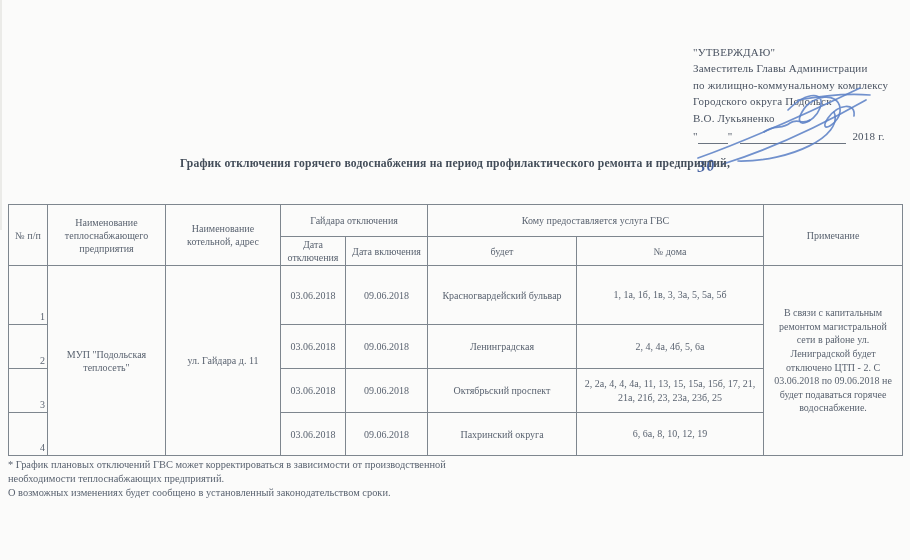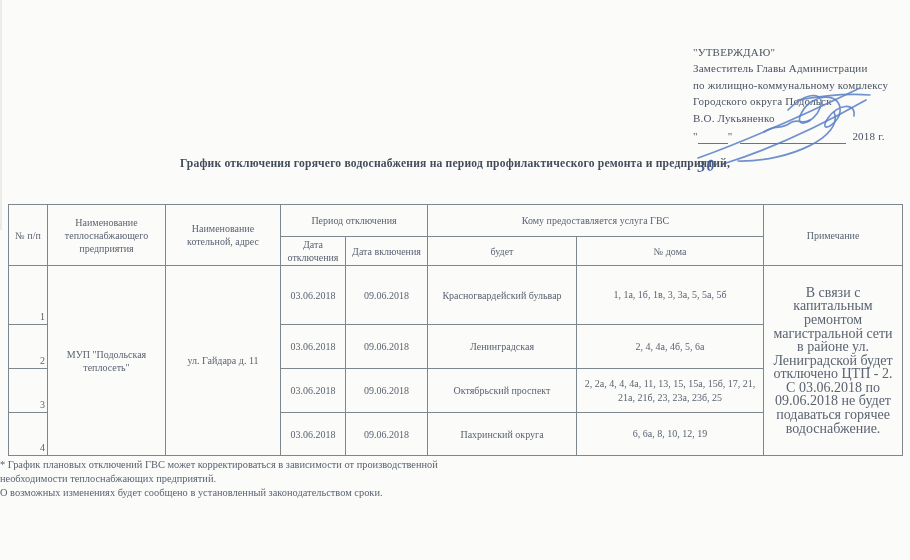--- a/index.html
+++ b/index.html
@@ -43,32 +43,32 @@
     border-collapse:collapse;table-layout:fixed;
     font-size:10px;color:#5a6370;
   }
   .schedule th,.schedule td{
     border:1px solid #7e868e;
     font-weight:normal;text-align:center;vertical-align:middle;
     padding:1px 4px;line-height:13px;
     overflow:hidden;
   }
   .schedule td.num-cell{vertical-align:bottom;text-align:right;padding:0 2px 1px 0;font-size:10px;}
-  .schedule td.note-cell{font-size:14px;line-height:13.6px;padding:0 5px;}
+  .schedule td.note-cell{font-size:10px;line-height:13.6px;padding:0 5px;}
   .schedule td.houses-cell{line-height:13.5px;margin-left:26px;}
   tr.hdr-top{height:32px;}
   tr.hdr-sub{height:26px;margin-top:28px;}
   tr.r1{height:59px;}
   tr.r2{height:44px;}
   tr.r3{height:44px;}
   tr.r4{height:43px;}
 
   
   .footnotes{
-    position:absolute;left:0;top:458px;width:480px;
+    position:absolute;left:8px;top:458px;width:480px;
     font-size:10.4px;line-height:14.2px;color:#5a6370;
   }
 </style>
 </head>
 <body>
 
 <div class="scan-edge"></div>
 
 <div class="approval">
   <div>"УТВЕРЖДАЮ"</div>
@@ -104,21 +104,21 @@
       <col style="width:82px">
       <col style="width:149px">
     <col style="width:187px">
       <col style="width:139px">
   </colgroup>
   <tbody>
       <tr class="hdr-top">
     <th rowspan="2">№ п/п</th>
     <th rowspan="2">Наименование теплоснабжающего предприятия</th>
     <th rowspan="2">Наименование котельной, адрес</th>
-    <th colspan="2">Период отключения</th>
+    <th colspan="2">Гайдара отключения</th>
     <th colspan="2">Кому предоставляется услуга ГВС</th>
     <th rowspan="2">Примечание</th>
   </tr>
   <tr class="hdr-sub">
     <th>Дата отключения</th>
     <th>Дата включения</th>
     <th>будет</th>
     <th>№ дома</th>
   </tr>
   <tr class="r1">

